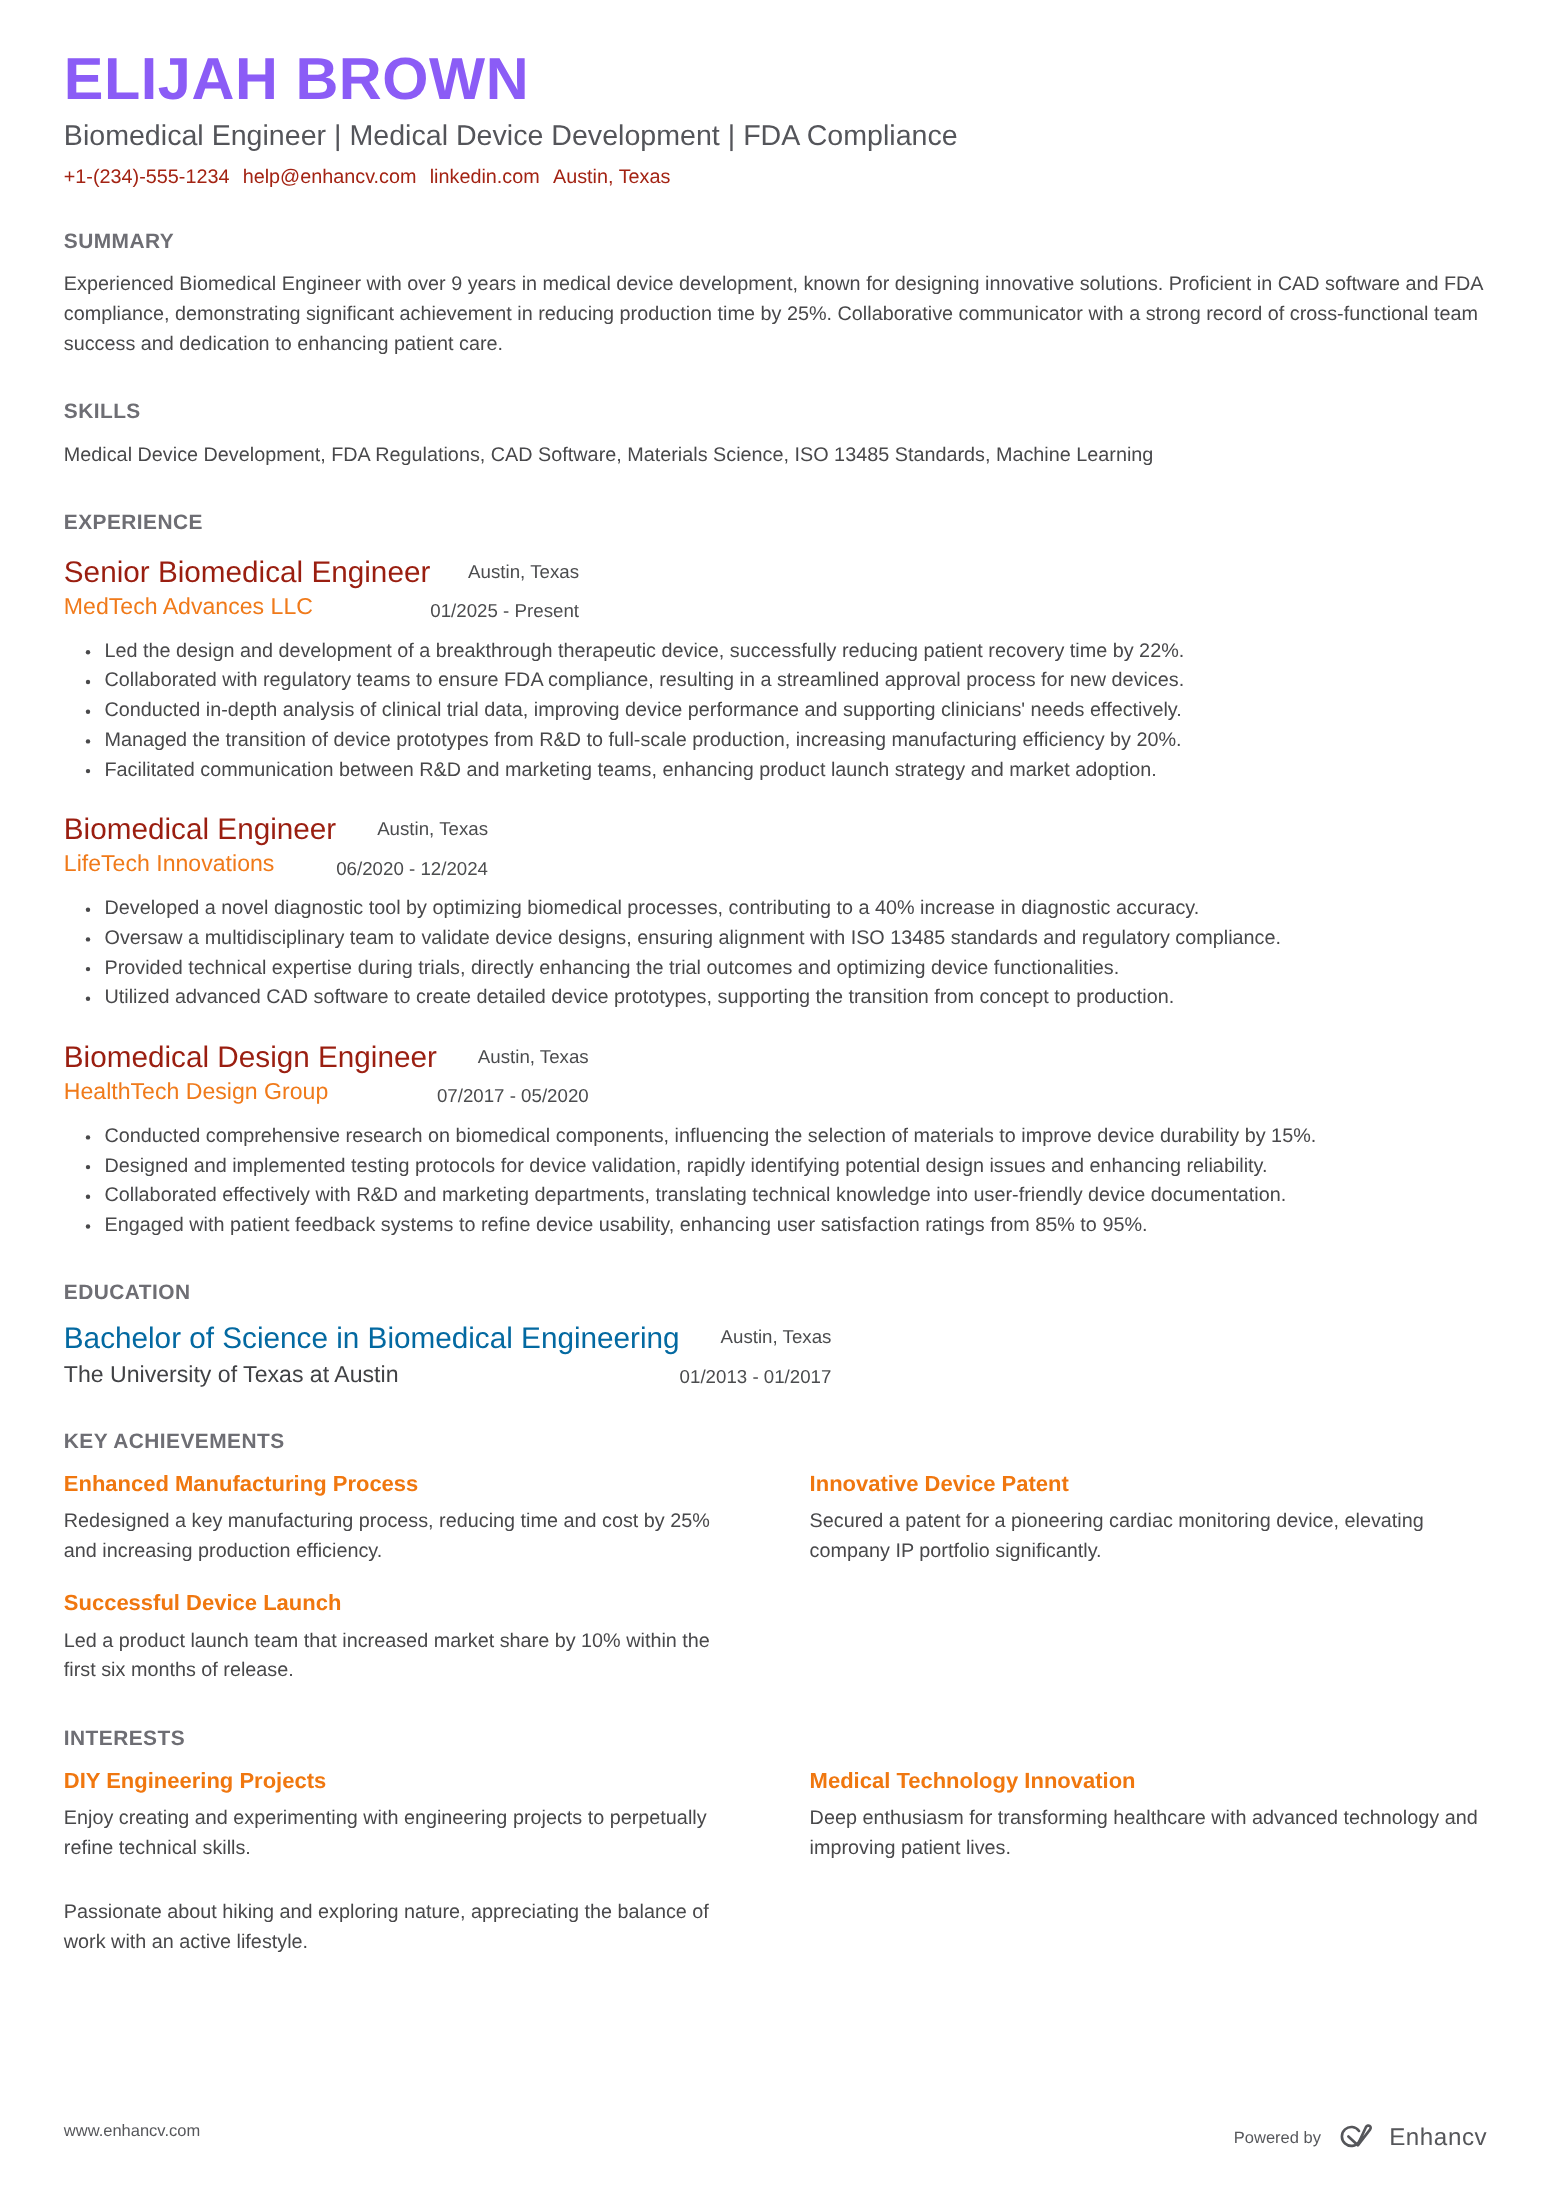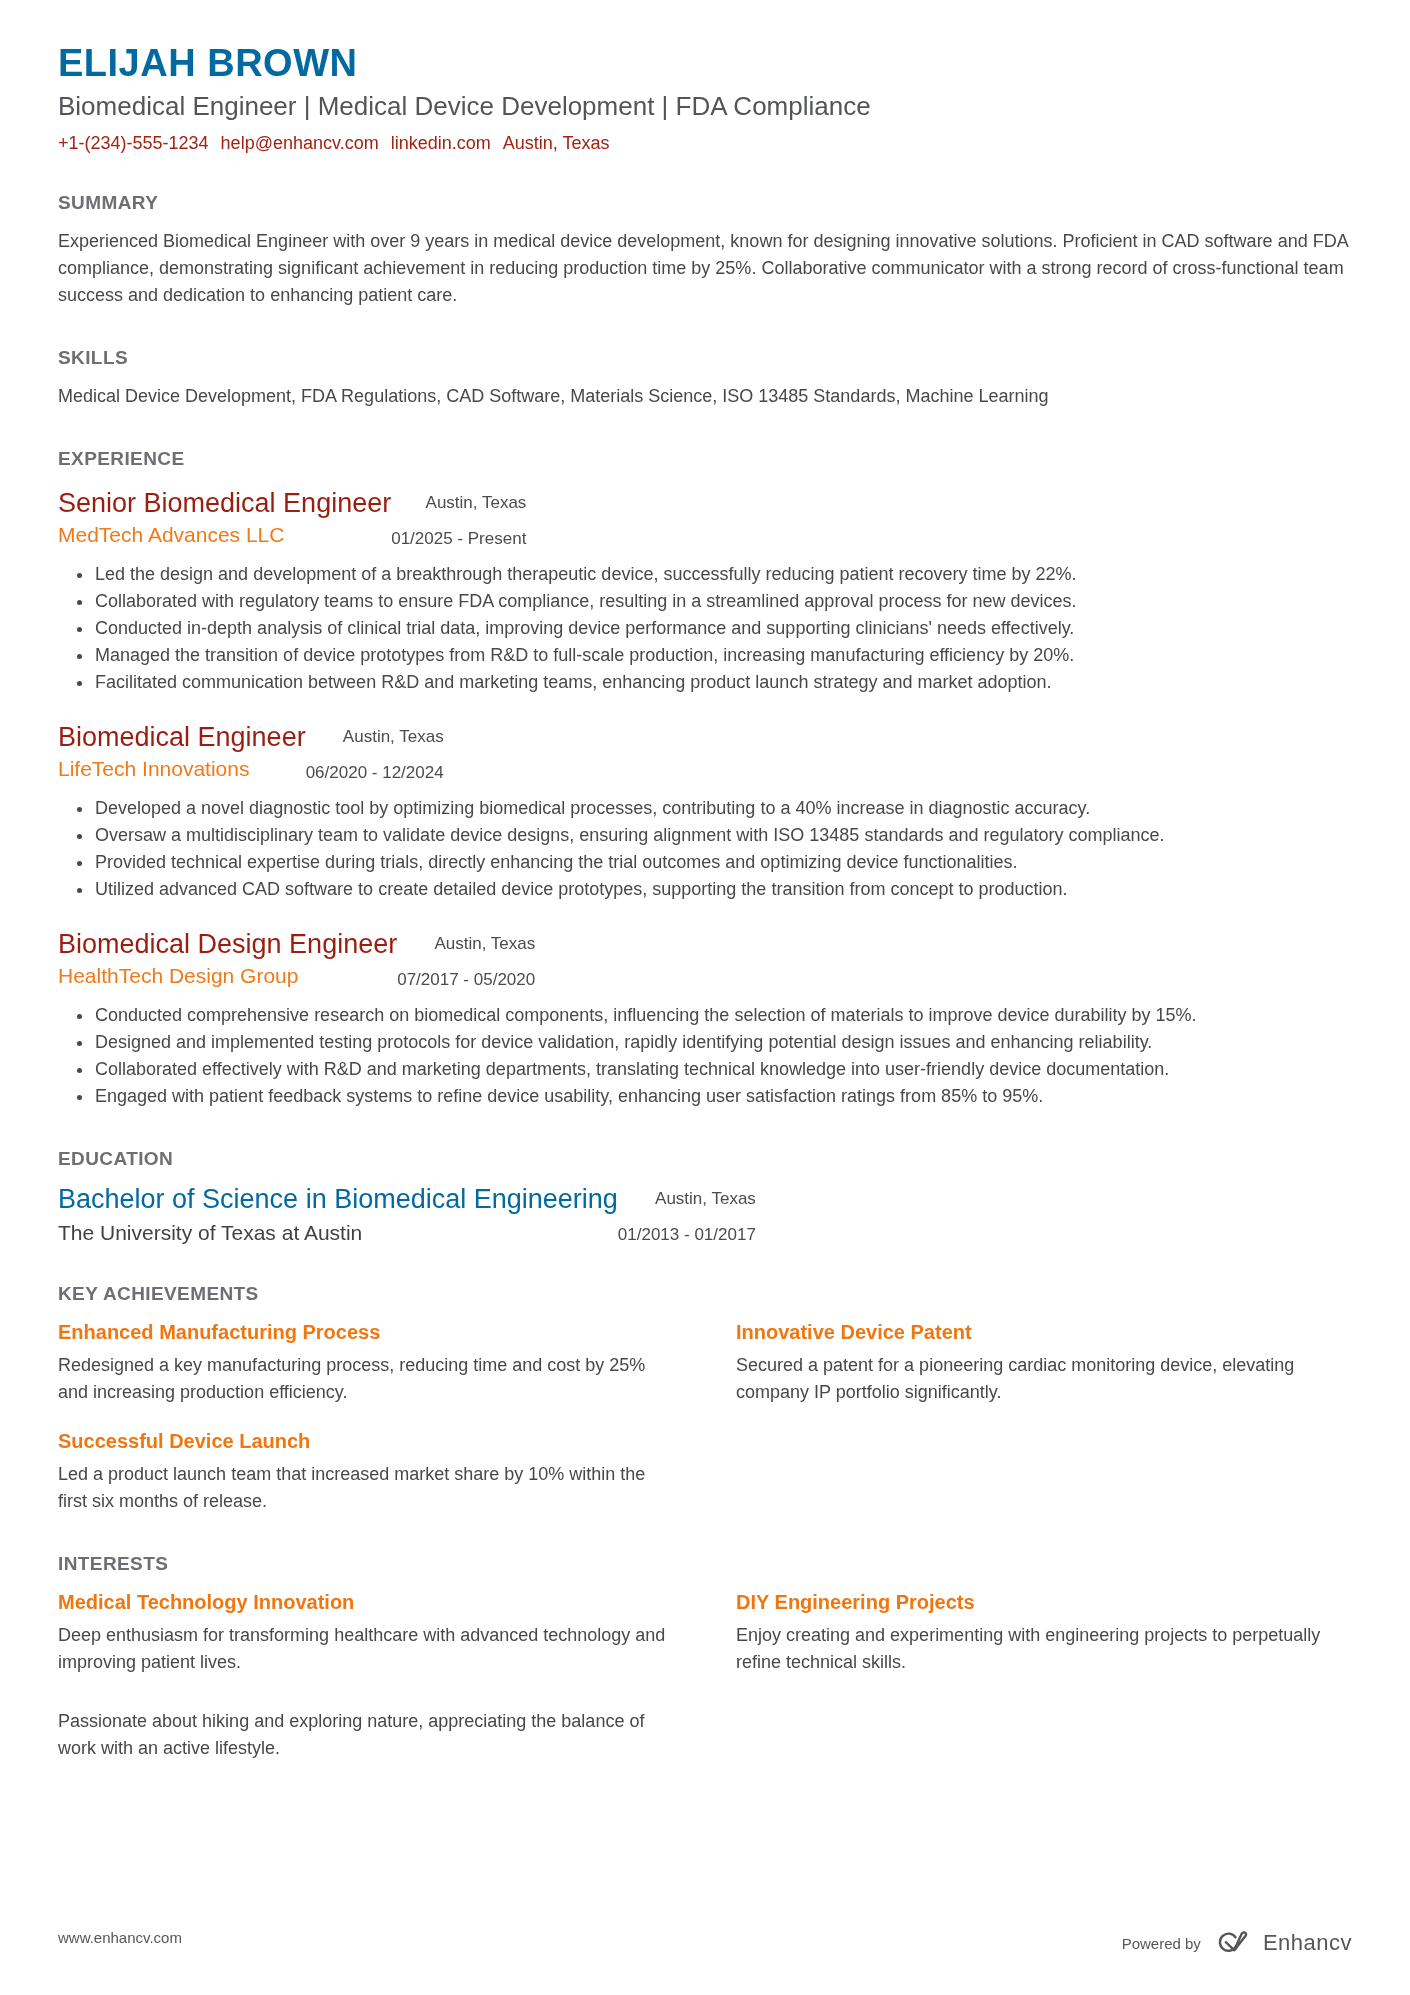--- a/index.html
+++ b/index.html
@@ -13,24 +13,24 @@
     position: relative;
     width: 1410px;
     height: 1995px;
     background: #ffffff;
     padding: 44px 58px 0 58px;
     overflow: hidden;
   }
   
   h1.name {
     margin: 0;
-    font-size: 38px;
+    font-size: 54px;
     line-height: 1.05;
     font-weight: bold;
-    color: #0369a1;
+    color: #8b5cf6;
     letter-spacing: 0.5px;
   }
   .subtitle {
     margin-top: 7px;
     font-size: 26px;
     color: #54555a;
   }
   .contact {
     display: flex;
     gap: 12px;
@@ -239,26 +239,26 @@
           <h3 class="item-title">Successful Device Launch</h3>
           <p class="item-text">Led a product launch team that increased market share by 10% within the first six months of release.</p>
         </div>
       </div>
   </section>
 
   <section class="sec">
     <h2 class="sec-h">INTERESTS</h2>
     <div class="two-col" id="interests">
         <div class="item">
+          <h3 class="item-title">DIY Engineering Projects</h3>
+          <p class="item-text">Enjoy creating and experimenting with engineering projects to perpetually refine technical skills.</p>
+        </div>
+        <div class="item">
           <h3 class="item-title">Medical Technology Innovation</h3>
           <p class="item-text">Deep enthusiasm for transforming healthcare with advanced technology and improving patient lives.</p>
-        </div>
-        <div class="item">
-          <h3 class="item-title">DIY Engineering Projects</h3>
-          <p class="item-text">Enjoy creating and experimenting with engineering projects to perpetually refine technical skills.</p>
         </div>
         <div class="item">
           <p class="item-text">Passionate about hiking and exploring nature, appreciating the balance of work with an active lifestyle.</p>
         </div>
       </div>
   </section>
 
   <footer class="page-footer">
     <span>www.enhancv.com</span>
     <span class="powered">

